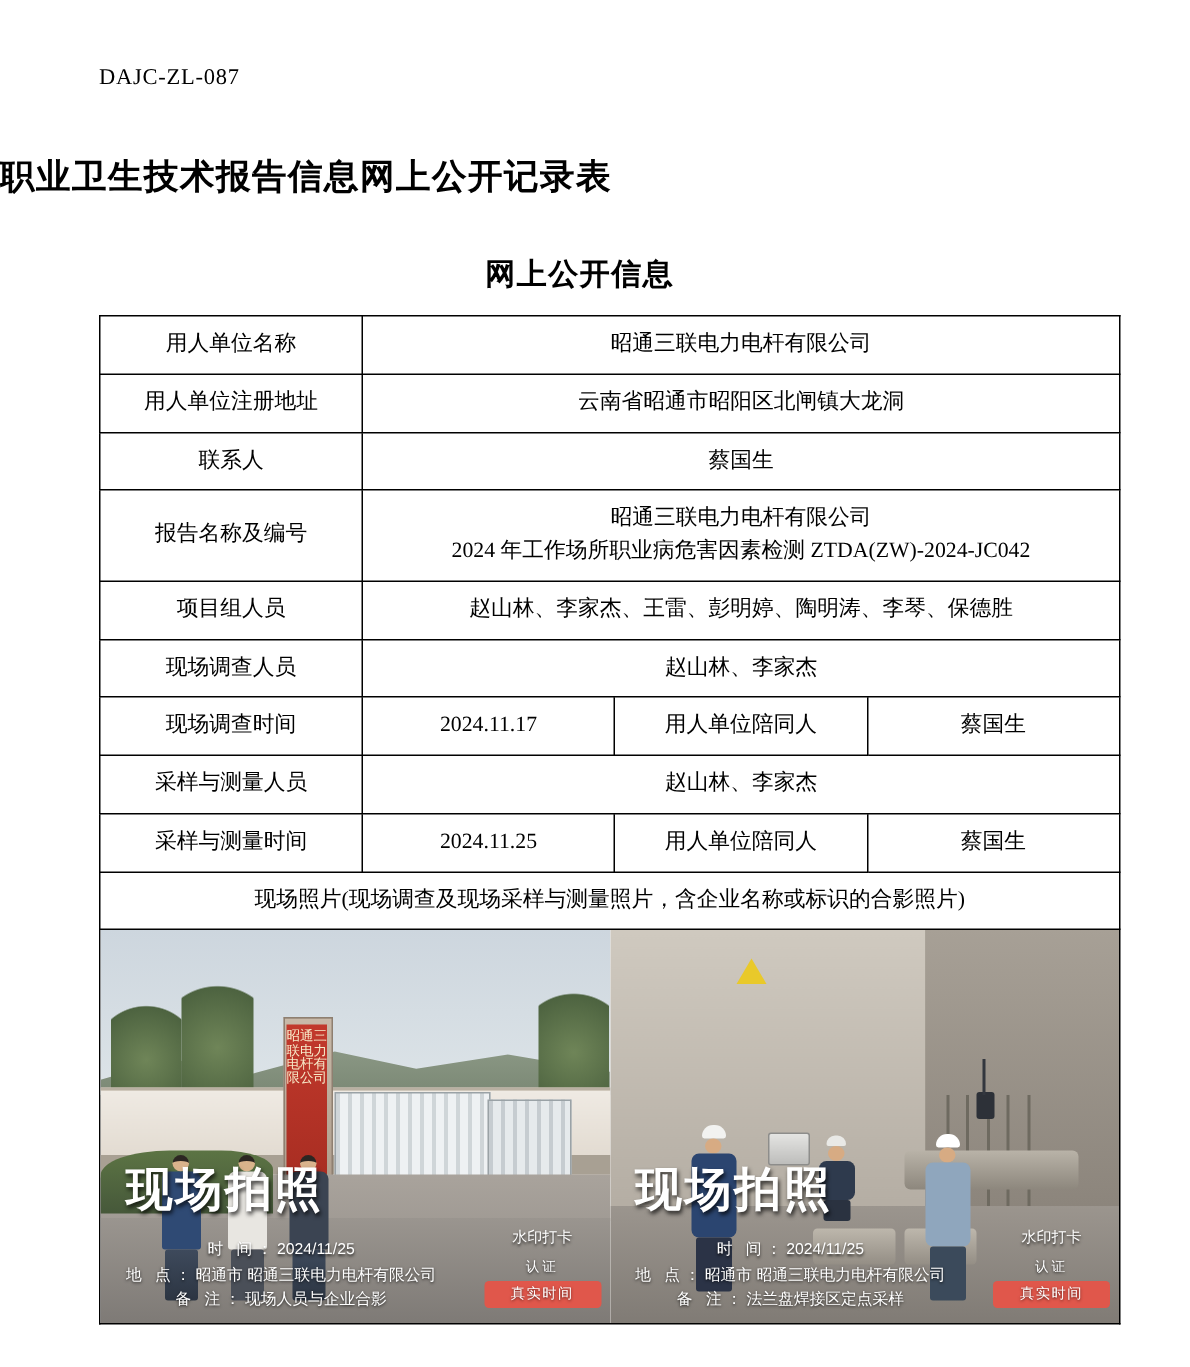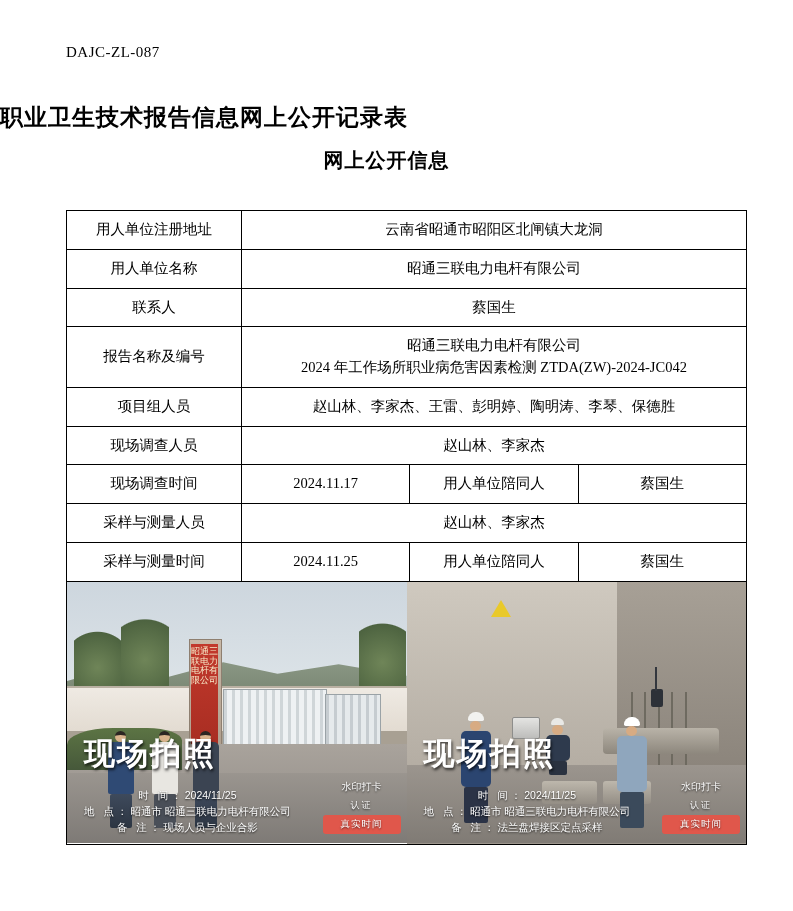--- a/index.html
+++ b/index.html
@@ -35,21 +35,21 @@
     top: 102px;
     text-align: left;
     font-size: 23px;
     font-weight: bold;
     letter-spacing: 1px;
   }
   .sub-title {
     position: absolute;
     left: 0;
     right: 0;
-    top: 147px;
+    top: 169px;
     text-align: center;
     font-size: 20px;
     font-weight: bold;
     letter-spacing: 1px;
   }
   .table-wrap {
     position: absolute;
     left: 66px;
     top: 210px;
     width: 662px;
@@ -352,26 +352,26 @@
 
   <div class="doc-code">DAJC-ZL-087</div>
 
   <div class="main-title">职业卫生技术报告信息网上公开记录表</div>
   <div class="sub-title">网上公开信息</div>
 
   <div class="table-wrap">
     <table class="info">
       <tbody>
         <tr>
+          <td class="label">用人单位名称</td>
+          <td class="val-main" colspan="3">昭通三联电力电杆有限公司</td>
+        </tr>
+        <tr>
           <td class="label">用人单位注册地址</td>
           <td class="val-main" colspan="3">云南省昭通市昭阳区北闸镇大龙洞</td>
-        </tr>
-        <tr>
-          <td class="label">用人单位名称</td>
-          <td class="val-main" colspan="3">昭通三联电力电杆有限公司</td>
         </tr>
         <tr>
           <td class="label">联系人</td>
           <td class="val-main" colspan="3">蔡国生</td>
         </tr>
         <tr>
           <td class="label">报告名称及编号</td>
           <td class="val-main two-line" colspan="3">
             <div>昭通三联电力电杆有限公司</div>
             <div>2024 年工作场所职业病危害因素检测 ZTDA(ZW)-2024-JC042</div>
@@ -393,20 +393,23 @@
         </tr>
         <tr>
           <td class="label">采样与测量人员</td>
           <td class="val-main" colspan="3">赵山林、李家杰</td>
         </tr>
         <tr>
           <td class="label">采样与测量时间</td>
           <td class="val-left">2024.11.25</td>
           <td class="mid-label">用人单位陪同人</td>
           <td class="val-right">蔡国生</td>
+        </tr>
+        <tr class="photo-header">
+          <td colspan="4">现场照片(现场调查及现场采样与测量照片，含企业名称或标识的合影照片)</td>
         </tr>
         <tr>
           <td colspan="4" class="photo-cell">
             <div class="photos">
 
               <div class="photo">
                 <div class="p1-sky"></div>
                 <div class="p1-hill"></div>
                 <div class="p1-tree a"></div>
                 <div class="p1-tree b"></div>

